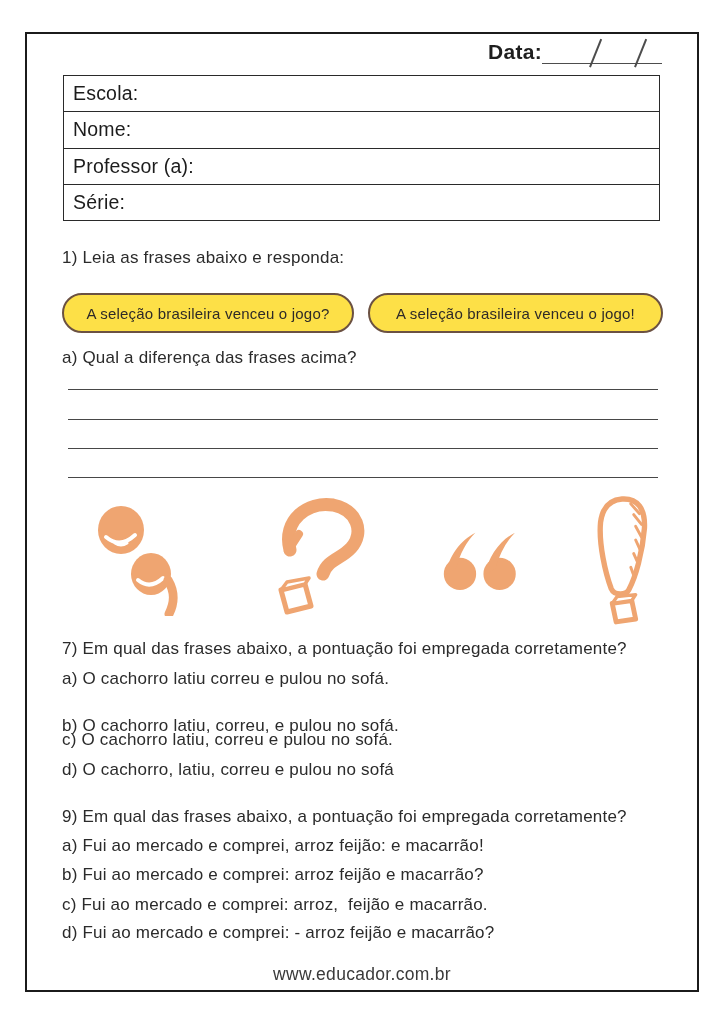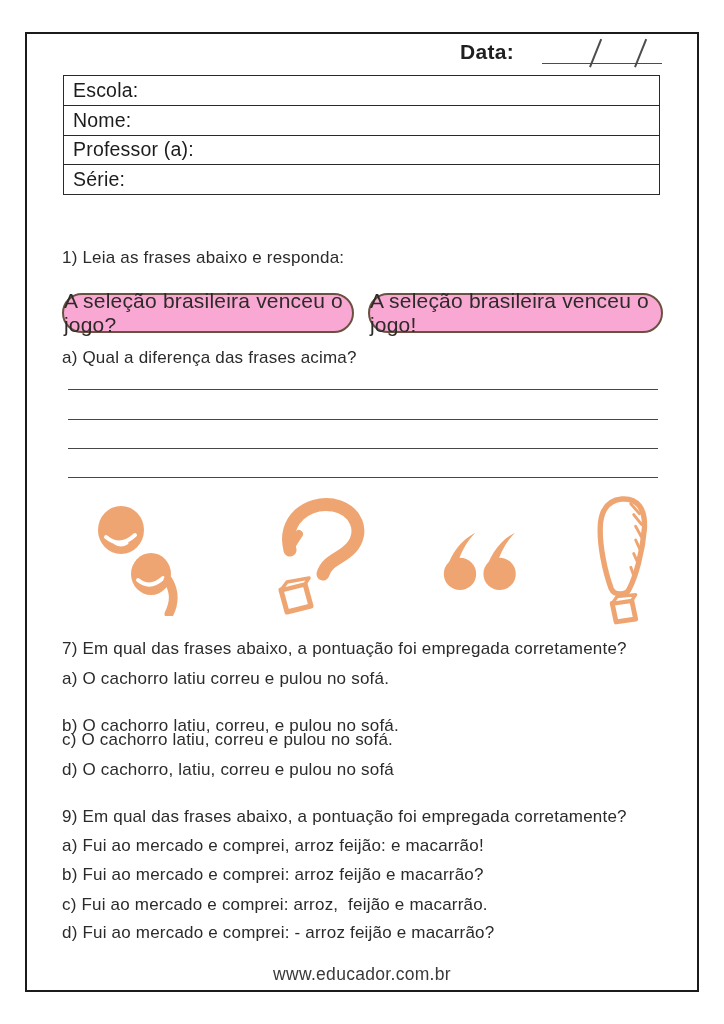--- a/index.html
+++ b/index.html
@@ -13,56 +13,56 @@
   }
   .page { position: absolute; inset: 0; background: #fff; }
   .frame {
     position: absolute; left: 25px; top: 32px; width: 674px; height: 960px;
     border: 2px solid #1b1b1b;
   }
 
   
   .date-row {
     position: absolute; top: 38px; right: 62px;
-    display: flex; align-items: flex-end; gap: 28px;
+    display: flex; align-items: flex-end; gap: 0;
   }
   .date-label { font-size: 21px; font-weight: 700; color: #1f1f1f; letter-spacing: .3px; }
   .date-line {
     position: relative; display: inline-block;
     width: 120px; height: 26px; border-bottom: 1.6px solid #4d4d4d;
   }
   .date-slash {
     position: absolute; bottom: -4px; width: 1.7px; height: 30px;
     background: #4d4d4d; transform: rotate(22deg); transform-origin: bottom center;
   }
   .date-slash.s1 { left: 47px; }
   .date-slash.s2 { left: 92px; }
 
   
   .info-table {
-    position: absolute; left: 63px; top: 75px; width: 597px; height: 120px;
+    position: absolute; left: 63px; top: 75px; width: 597px; height: 146px;
     border: 1.6px solid #2a2a2a;
     display: flex; flex-direction: column;
   }
   .info-row {
     flex: 1; display: flex; align-items: center;
     padding-left: 9px; font-size: 19.5px; color: #1c1c1c;
     border-bottom: 1.6px solid #2a2a2a; letter-spacing: .2px;
   }
   .info-row:last-child { border-bottom: none; }
 
   .text-line { position: absolute; left: 62px; font-size: 17px; color: #2b2b2b; letter-spacing: .2px; white-space: pre-wrap; }
 
   
   .pill {
     position: absolute; top: 293px; height: 40px;
     border: 2px solid #6b5142; border-radius: 21px;
-    background: #f9a8d4;
+    background: #fde047;
     display: flex; align-items: center; justify-content: center;
-    font-size: 21px; color: #2e2a28; letter-spacing: .2px;
+    font-size: 15px; color: #2e2a28; letter-spacing: .2px;
   }
   .pill.p1 { left: 62px;  width: 292px; }
   .pill.p2 { left: 368px; width: 295px; }
 
   
   .answer-line {
     position: absolute; left: 68px; width: 590px; height: 0;
     border-top: 1.7px solid #474747;
   }
 

